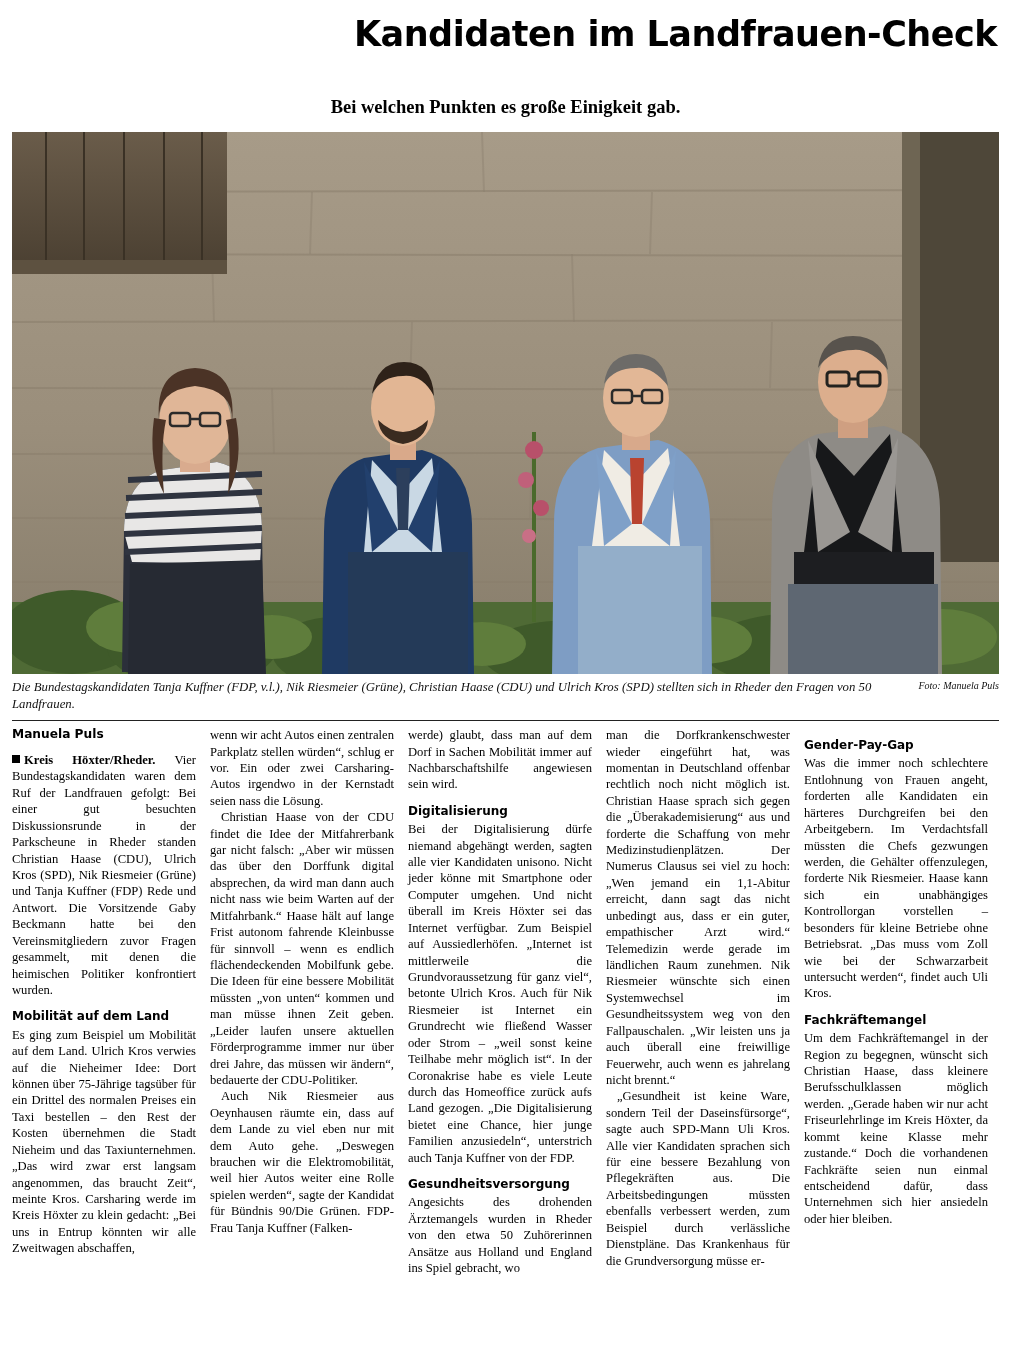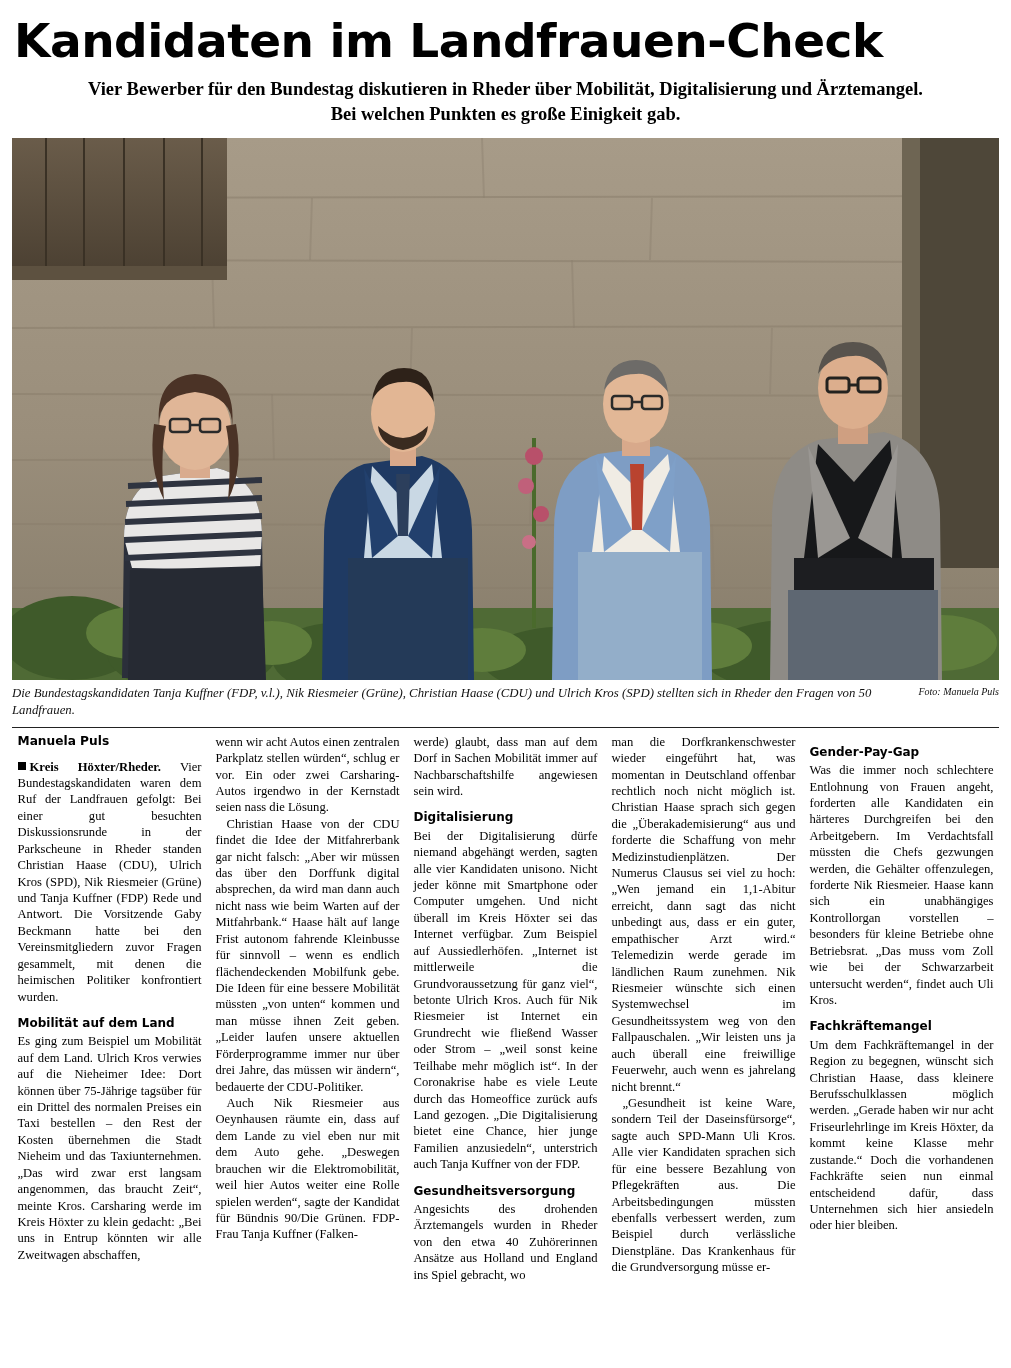--- a/index.html
+++ b/index.html
@@ -20,25 +20,25 @@
     height: 1368px;
     padding: 0;
     box-sizing: border-box;
   }
   .masthead {
     padding: 10px 14px 0 14px;
   }
   .headline {
     font-family: "DejaVu Sans", sans-serif;
     font-weight: bold;
-    font-size: 47px;
+    font-size: 35px;
     line-height: 1.05;
-    text-align: left;
+    text-align: right;
     letter-spacing: -0.5px;
-    margin: 6px 0 12px 0;
+    margin: 6px 0 18px 0;
   }
   .subhead {
     font-family: "Liberation Serif", serif;
     font-weight: bold;
     font-size: 18.5px;
     line-height: 1.32;
     text-align: center;
     margin: 0 6px 12px 6px;
   }
   .photo-wrap {
@@ -69,21 +69,20 @@
   .rule {
     border: 0;
     border-top: 1px solid #222;
     margin: 7px 12px 6px 12px;
   }
   .columns {
     margin: 0 12px;
     display: flex;
     gap: 14px;
     align-items: flex-start;
-    justify-content: center;
   }
   .col {
     width: 184px;
     font-size: 12.6px;
     line-height: 1.305;
     text-align: justify;
     hyphens: auto;
   }
   .byline {
     font-family: "DejaVu Sans", sans-serif;
@@ -118,21 +117,21 @@
   }
 </style>
 </head>
 <body>
 
 <div class="page">
 
   <div class="masthead">
     <h1 class="headline">Kandidaten im Landfrauen-Check</h1>
     <div class="subhead">
-      <span>Vier Bewerber für den Bundestag diskutieren in Rheder über Mobilität, Digitalisierung und Ärztemangel.</span><br>
+      <br>
       <span>Bei welchen Punkten es große Einigkeit gab.</span>
     </div>
   </div>
 
   <div class="photo-wrap">
     <div class="photo">
       <svg width="987" height="542" viewBox="0 0 987 542" xmlns="http://www.w3.org/2000/svg">
         <defs>
           <linearGradient id="wallg" x1="0" y1="0" x2="0" y2="1">
             <stop offset="0%" stop-color="#a79b88"></stop>
@@ -306,21 +305,21 @@
       <p class="body first">wenn wir acht Autos einen zentralen Parkplatz stellen würden“, schlug er vor. Ein oder zwei Carsharing-Autos irgendwo in der Kernstadt seien nass die Lösung.</p>
       <p class="body">Christian Haase von der CDU findet die Idee der Mitfahrerbank gar nicht falsch: „Aber wir müssen das über den Dorffunk digital absprechen, da wird man dann auch nicht nass wie beim Warten auf der Mitfahrbank.“ Haase hält auf lange Frist autonom fahrende Kleinbusse für sinnvoll – wenn es endlich flächendeckenden Mobilfunk gebe. Die Ideen für eine bessere Mobilität müssten „von unten“ kommen und man müsse ihnen Zeit geben. „Leider laufen unsere aktuellen Förderprogramme immer nur über drei Jahre, das müssen wir ändern“, bedauerte der CDU-Politiker.</p>
       <p class="body">Auch Nik Riesmeier aus Oeynhausen räumte ein, dass auf dem Lande zu viel eben nur mit dem Auto gehe. „Deswegen brauchen wir die Elektromobilität, weil hier Autos weiter eine Rolle spielen werden“, sagte der Kandidat für Bündnis 90/Die Grünen. FDP-Frau Tanja Kuffner (Falken-</p>
     </div>
 
     <div class="col">
       <p class="body first">werde) glaubt, dass man auf dem Dorf in Sachen Mobilität immer auf Nachbarschaftshilfe angewiesen sein wird.</p>
       <div class="subhead-sec">Digitalisierung</div>
       <p class="body first">Bei der Digitalisierung dürfe niemand abgehängt werden, sagten alle vier Kandidaten unisono. Nicht jeder könne mit Smartphone oder Computer umgehen. Und nicht überall im Kreis Höxter sei das Internet verfügbar. Zum Beispiel auf Aussiedlerhöfen. „Internet ist mittlerweile die Grundvoraussetzung für ganz viel“, betonte Ulrich Kros. Auch für Nik Riesmeier ist Internet ein Grundrecht wie fließend Wasser oder Strom – „weil sonst keine Teilhabe mehr möglich ist“. In der Coronakrise habe es viele Leute durch das Homeoffice zurück aufs Land gezogen. „Die Digitalisierung bietet eine Chance, hier junge Familien anzusiedeln“, unterstrich auch Tanja Kuffner von der FDP.</p>
       <div class="subhead-sec">Gesundheitsversorgung</div>
-      <p class="body first">Angesichts des drohenden Ärztemangels wurden in Rheder von den etwa 40 Zuhörerinnen Ansätze aus Holland und England ins Spiel gebracht, wo</p>
+      <p class="body first">Angesichts des drohenden Ärztemangels wurden in Rheder von den etwa 50 Zuhörerinnen Ansätze aus Holland und England ins Spiel gebracht, wo</p>
     </div>
 
     <div class="col">
       <p class="body first">man die Dorfkrankenschwester wieder eingeführt hat, was momentan in Deutschland offenbar rechtlich noch nicht möglich ist. Christian Haase sprach sich gegen die „Überakademisierung“ aus und forderte die Schaffung von mehr Medizinstudienplätzen. Der Numerus Clausus sei viel zu hoch: „Wen jemand ein 1,1-Abitur erreicht, dann sagt das nicht unbedingt aus, dass er ein guter, empathischer Arzt wird.“ Telemedizin werde gerade im ländlichen Raum zunehmen. Nik Riesmeier wünschte sich einen Systemwechsel im Gesundheitssystem weg von den Fallpauschalen. „Wir leisten uns ja auch überall eine freiwillige Feuerwehr, auch wenn es jahrelang nicht brennt.“</p>
       <p class="body">„Gesundheit ist keine Ware, sondern Teil der Daseinsfürsorge“, sagte auch SPD-Mann Uli Kros. Alle vier Kandidaten sprachen sich für eine bessere Bezahlung von Pflegekräften aus. Die Arbeitsbedingungen müssten ebenfalls verbessert werden, zum Beispiel durch verlässliche Dienstpläne. Das Krankenhaus für die Grundversorgung müsse er-</p>
     </div>
 
     <div class="col">
       <div class="subhead-sec">Gender-Pay-Gap</div>
       <p class="body first">Was die immer noch schlechtere Entlohnung von Frauen angeht, forderten alle Kandidaten ein härteres Durchgreifen bei den Arbeitgebern. Im Verdachtsfall müssten die Chefs gezwungen werden, die Gehälter offenzulegen, forderte Nik Riesmeier. Haase kann sich ein unabhängiges Kontrollorgan vorstellen – besonders für kleine Betriebe ohne Betriebsrat. „Das muss vom Zoll wie bei der Schwarzarbeit untersucht werden“, findet auch Uli Kros.</p>

